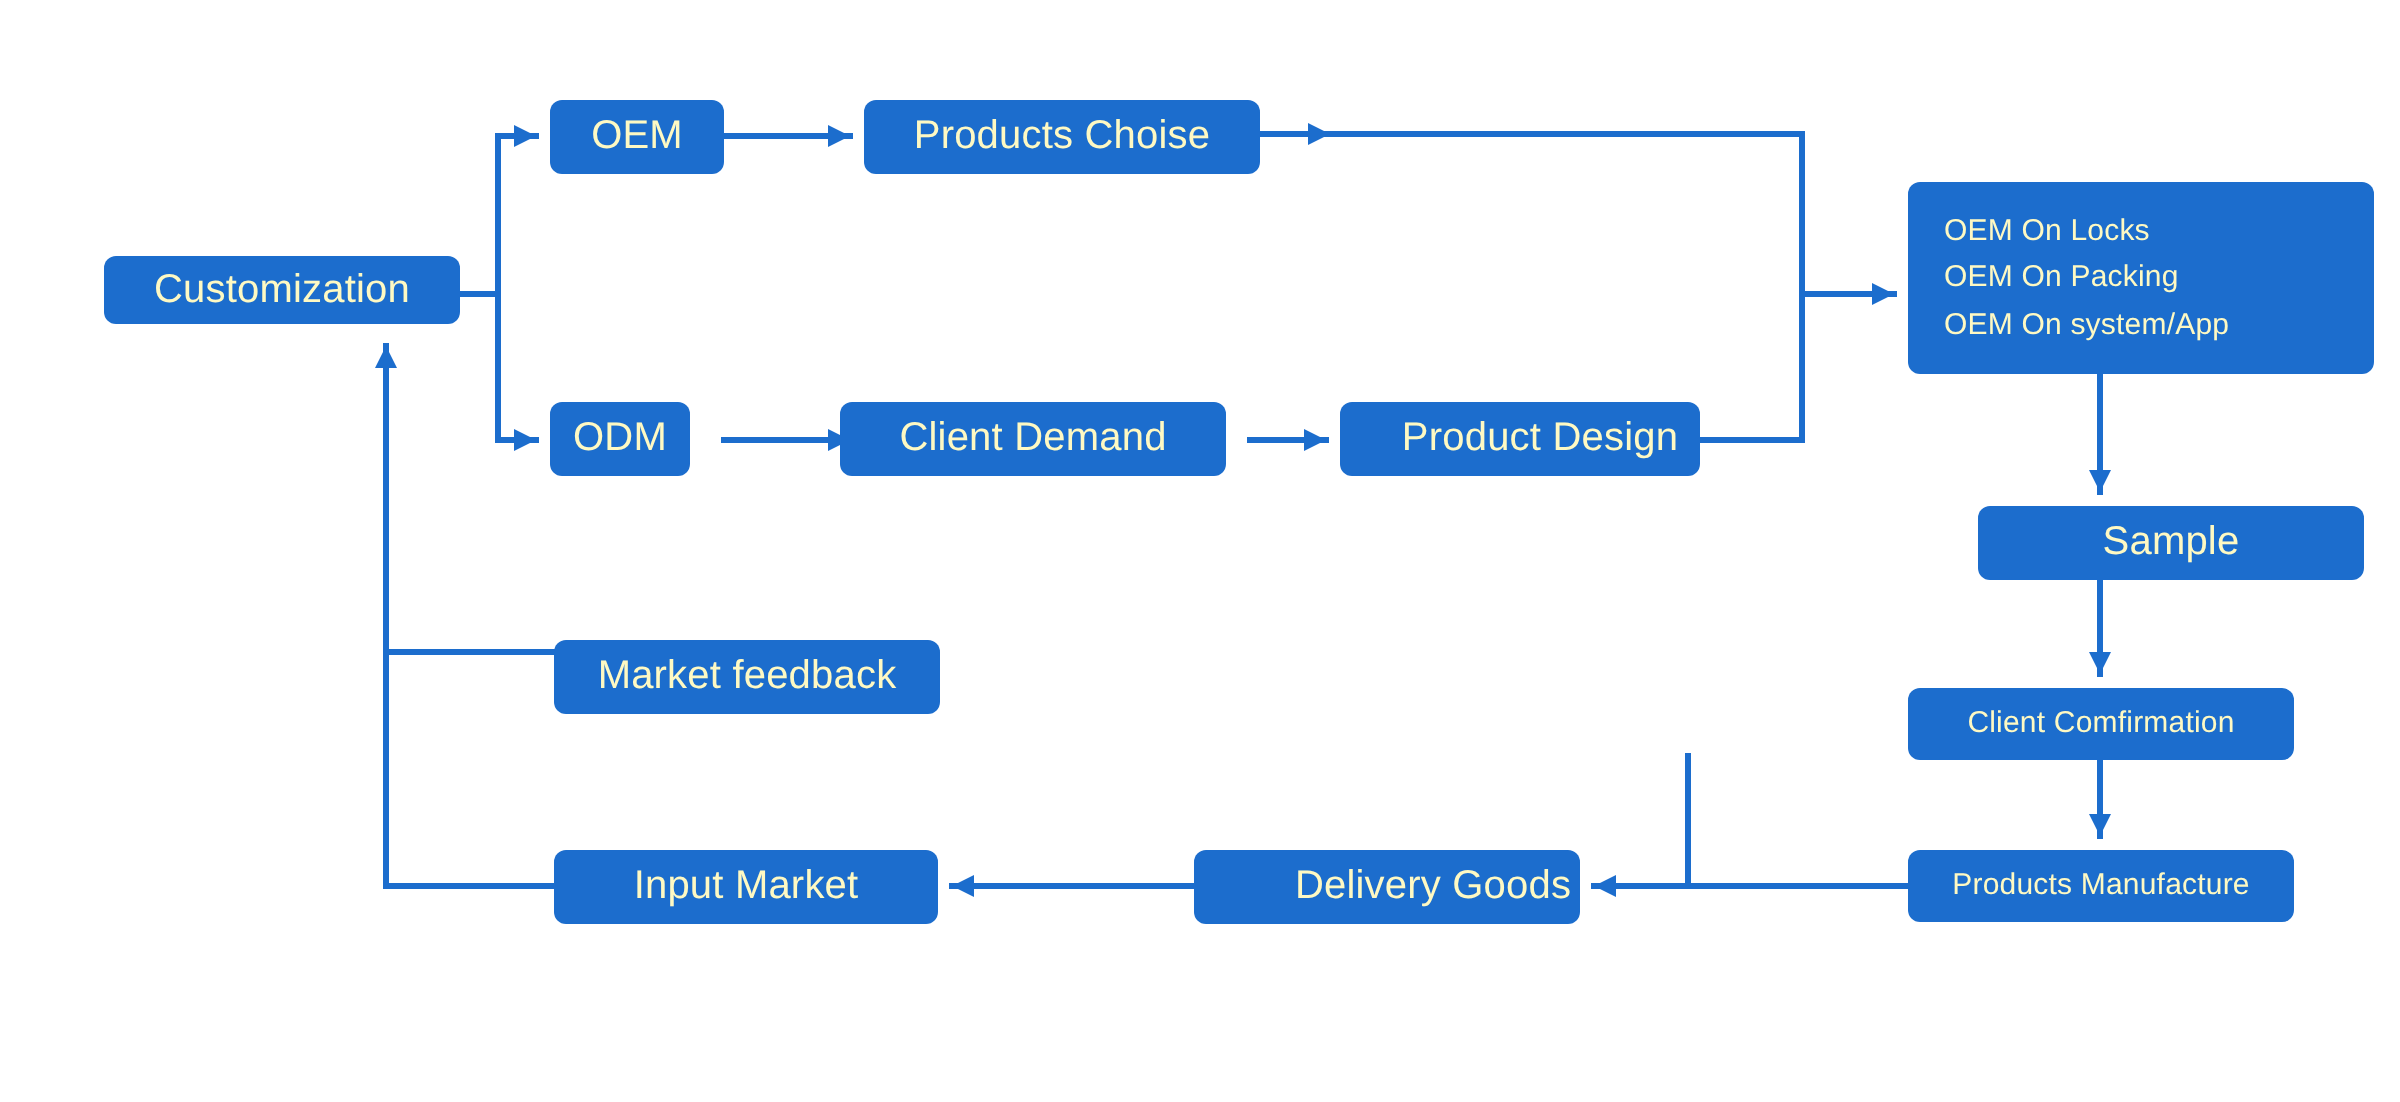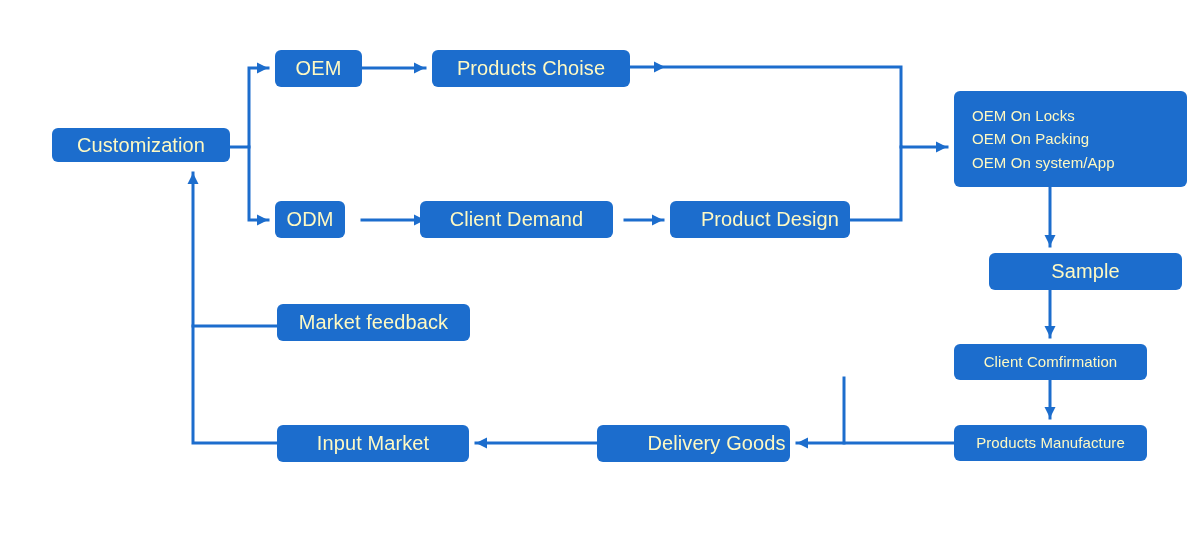--- a/index.html
+++ b/index.html
@@ -92,14 +92,14 @@
     <div class="node" style="left: 420px; top: 201px; width: 193px; height: 37px; font-size: 20px; background: rgb(28, 109, 205);"><span>Client Demand</span></div>
     <div class="node" style="left: 670px; top: 201px; width: 180px; height: 37px; font-size: 20px; background: rgb(28, 109, 205); padding-left: 20px;"><span>Product Design</span></div>
     <div class="node multiline" style="left: 954px; top: 91px; width: 233px; height: 96px; font-size: 15px; background: rgb(28, 109, 205);"><span>OEM On Locks
 OEM On Packing
 OEM On system/App</span></div>
     <div class="node" style="left: 954px; top: 253px; width: 193px; height: 37px; font-size: 20px; background: rgb(28, 109, 205); margin-left: 35px;"><span>Sample</span></div>
     <div class="node" style="left: 954px; top: 425px; width: 193px; height: 36px; font-size: 15px; background: rgb(28, 109, 205);"><span>Products Manufacture</span></div>
     <div class="node" style="left: 954px; top: 344px; width: 193px; height: 36px; font-size: 15px; background: rgb(28, 109, 205);"><span>Client Comfirmation</span></div>
     <div class="node" style="left: 597px; top: 425px; width: 193px; height: 37px; font-size: 20px; background: rgb(28, 109, 205); padding-left: 46px;"><span>Delivery Goods</span></div>
     <div class="node" style="left: 277px; top: 425px; width: 192px; height: 37px; font-size: 20px; background: rgb(28, 109, 205);"><span>Input Market</span></div>
-    <div class="node" style="left: 277px; top: 304px; width: 193px; height: 37px; font-size: 20px; background: rgb(28, 109, 205);"><span>Market feedback</span></div>
+    <div class="node" style="left: 277px; top: 320px; width: 193px; height: 37px; font-size: 20px; background: rgb(28, 109, 205);"><span>Market feedback</span></div>
   </div>
 
 </body></html>

